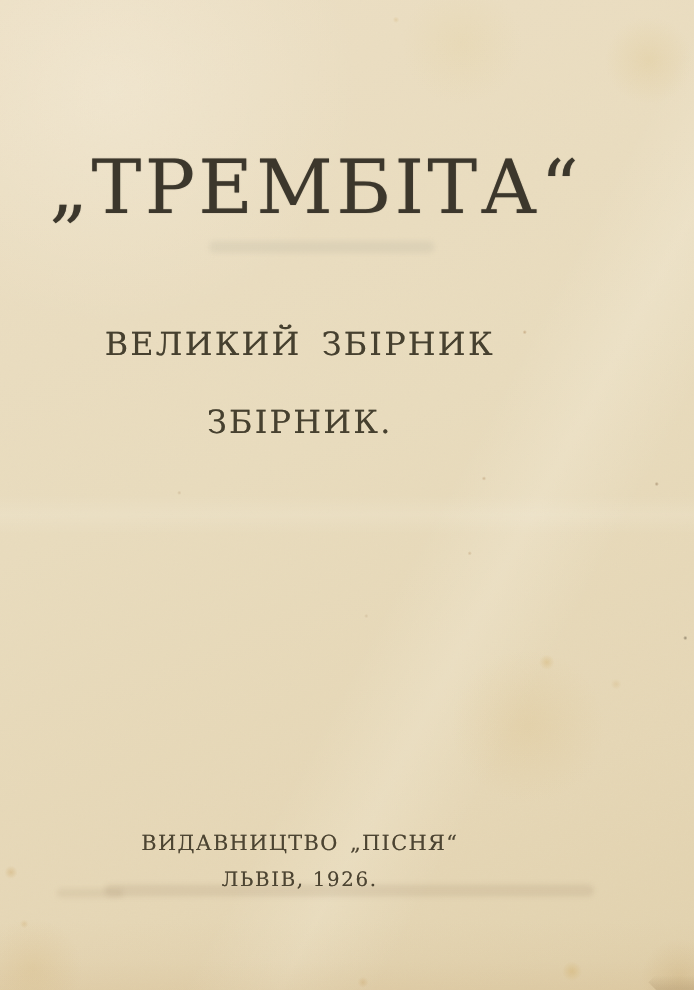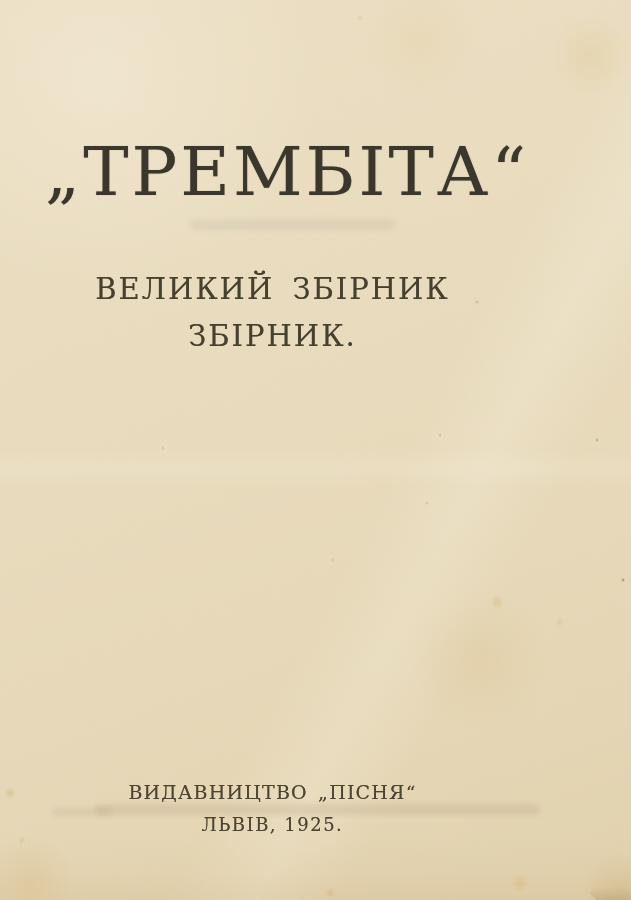--- a/index.html
+++ b/index.html
@@ -121,29 +121,29 @@
   }
   .subtitle-line {
     display: block;
     font-size: 29px;
     line-height: 47px;
     letter-spacing: 2px;
     word-spacing: 7px;
     color: #46402f;
     text-shadow: 0 0 0.6px rgba(70,64,47,0.5);
     white-space: nowrap;
+    margin-top: 24px;
   }
 
   .imprint-block {
     position: absolute;
     top: 757px;
     left: 0;
     width: 545px;          
     text-align: center;
-    margin-top: 25px;
   }
   .imprint-publisher {
     display: block;
     font-size: 19px;
     line-height: 21px;
     letter-spacing: 1.2px;
     word-spacing: 3px;
     color: #4c4432;
     text-shadow: 0 0 0.5px rgba(76,68,50,0.55);
     white-space: nowrap;
@@ -200,20 +200,20 @@
       <h1 class="book-title">„ТРЕМБІТА“</h1>
     </div>
 
     <div class="subtitle-block">
       <span class="subtitle-line">ВЕЛИКИЙ ЗБІРНИК</span>
       <span class="subtitle-line">ЗБІРНИК.</span>
     </div>
 
     <div class="imprint-block">
       <span class="imprint-publisher">ВИДАВНИЦТВО „ПІСНЯ“</span>
-      <span class="imprint-place">ЛЬВІВ, 1925.</span>
+      <span class="imprint-place">ЛЬВІВ, 1926.</span>
     </div>
 
   </div>
 
   <div class="corner-crease"></div>
 
 </div>
 
 </body></html>

